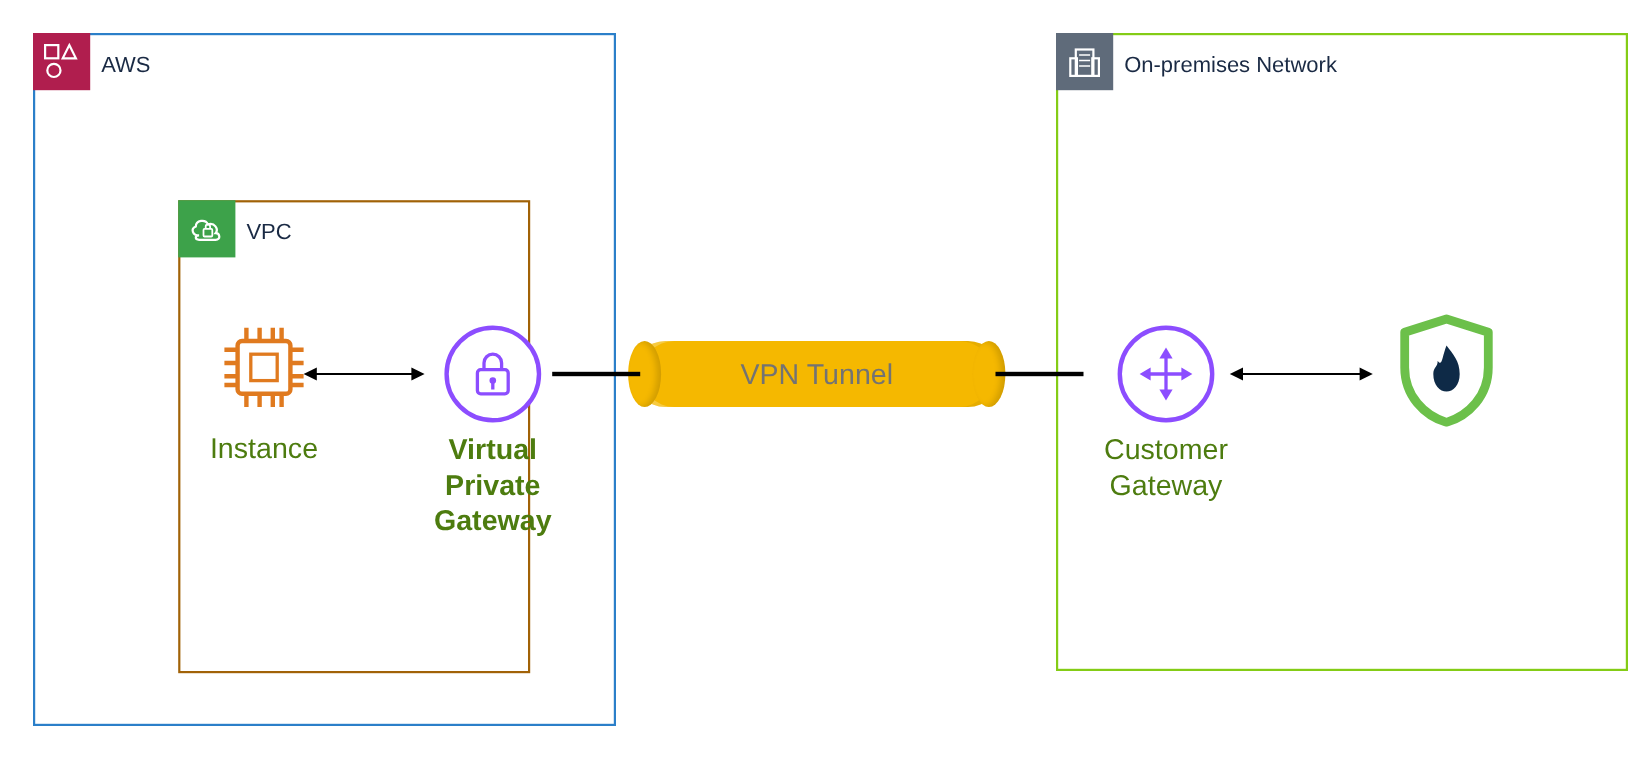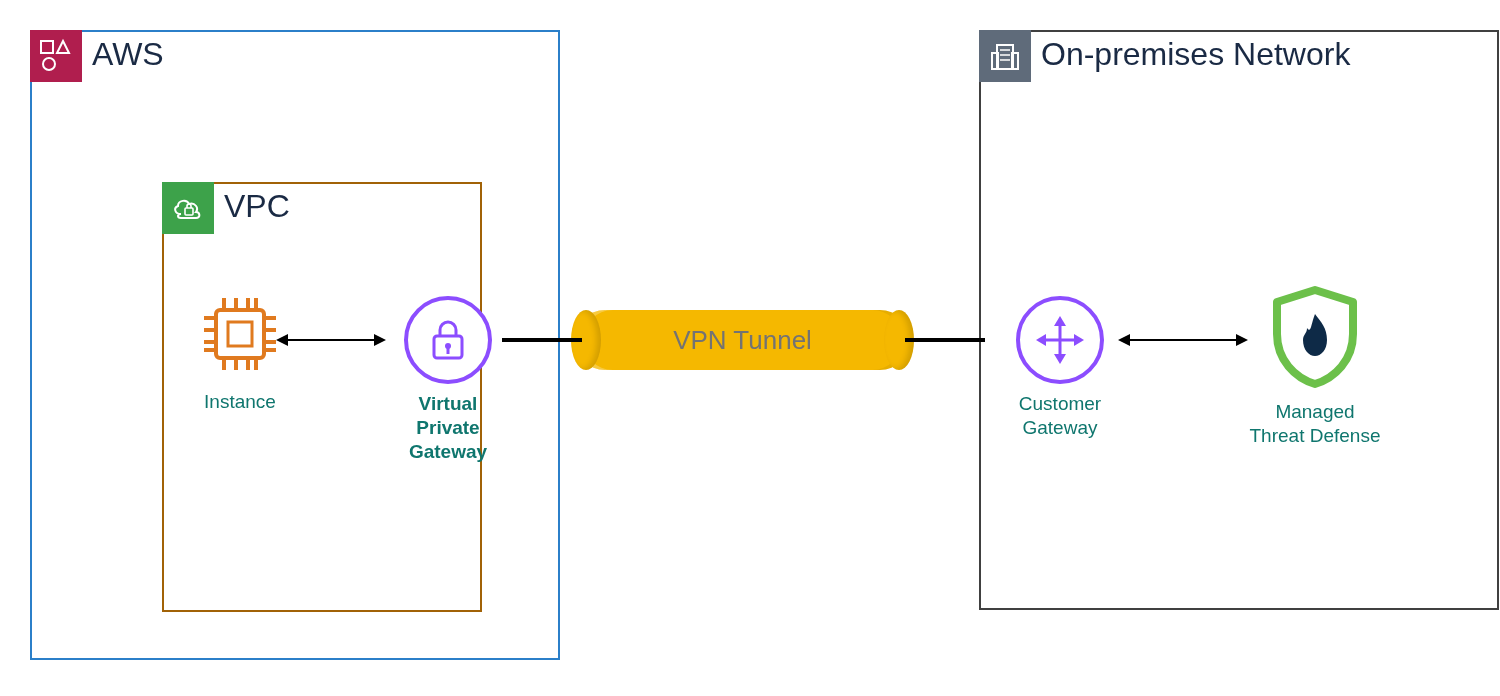--- a/index.html
+++ b/index.html
@@ -26,22 +26,21 @@
     top: 30px;
     width: 530px;
     height: 630px;
     border: 2px solid #2b7fc9;
   }
   .onprem-box {
     left: 960px;
     top: 30px;
     width: 520px;
     height: 580px;
-    border: 2px solid #404040;
-    margin-left: 19px;
+    border: 2px solid #84cc16;
   }
   .vpc-box {
     left: 130px;
     top: 150px;
     width: 320px;
     height: 430px;
     border: 2px solid #a16207;
   }
   .badge {
     position: absolute;
@@ -49,35 +48,35 @@
     left: -2px;
     width: 52px;
     height: 52px;
     display: flex;
     align-items: center;
     justify-content: center;
   }
   .badge svg { display: block; }
   .badge-label {
     position: absolute;
-    top: 4px;
+    top: 16px;
     left: 60px;
-    font-size: 32px;
+    font-size: 20px;
     white-space: nowrap;
   }
 
   .node {
     position: absolute;
     text-align: center;
   }
   .node-label {
     margin-top: 8px;
-    font-size: 19px;
+    font-size: 26px;
     line-height: 1.25;
-    color: #0f766e;
+    color: #4d7c0f;
     white-space: pre-line;
   }
   .icon-circle {
     width: 80px;
     height: 80px;
     border: 4px solid #8c4dff;
     border-radius: 50%;
     background: #fff;
     display: flex;
     align-items: center;
@@ -253,17 +252,15 @@
     <line x1="10" y1="10" x2="120" y2="10" stroke="#000" stroke-width="2"></line>
     <polygon points="0,10 12,4 12,16" fill="#000"></polygon>
     <polygon points="130,10 118,4 118,16" fill="#000"></polygon>
   </svg>
 
   <div class="node" style="left:1200px; top:284px; width:230px;">
     <svg width="100" height="104" viewBox="0 0 100 104">
       <path d="M50 6 L88 18 V50 C88 76 70 94 50 100 C30 94 12 76 12 50 V18 Z" fill="#fff" stroke="#6cc04a" stroke-width="8" stroke-linejoin="round"></path>
       <path d="M50 30 C56 38 62 44 62 56 C62 66 56 72 50 72 C44 72 38 66 38 56 C38 50 42 50 42 44 C46 50 46 40 50 30 Z" fill="#0e2a47"></path>
     </svg>
-    <div class="node-label">Managed
-Threat Defense</div>
   </div>
 
 </div>
 
 </body></html>

